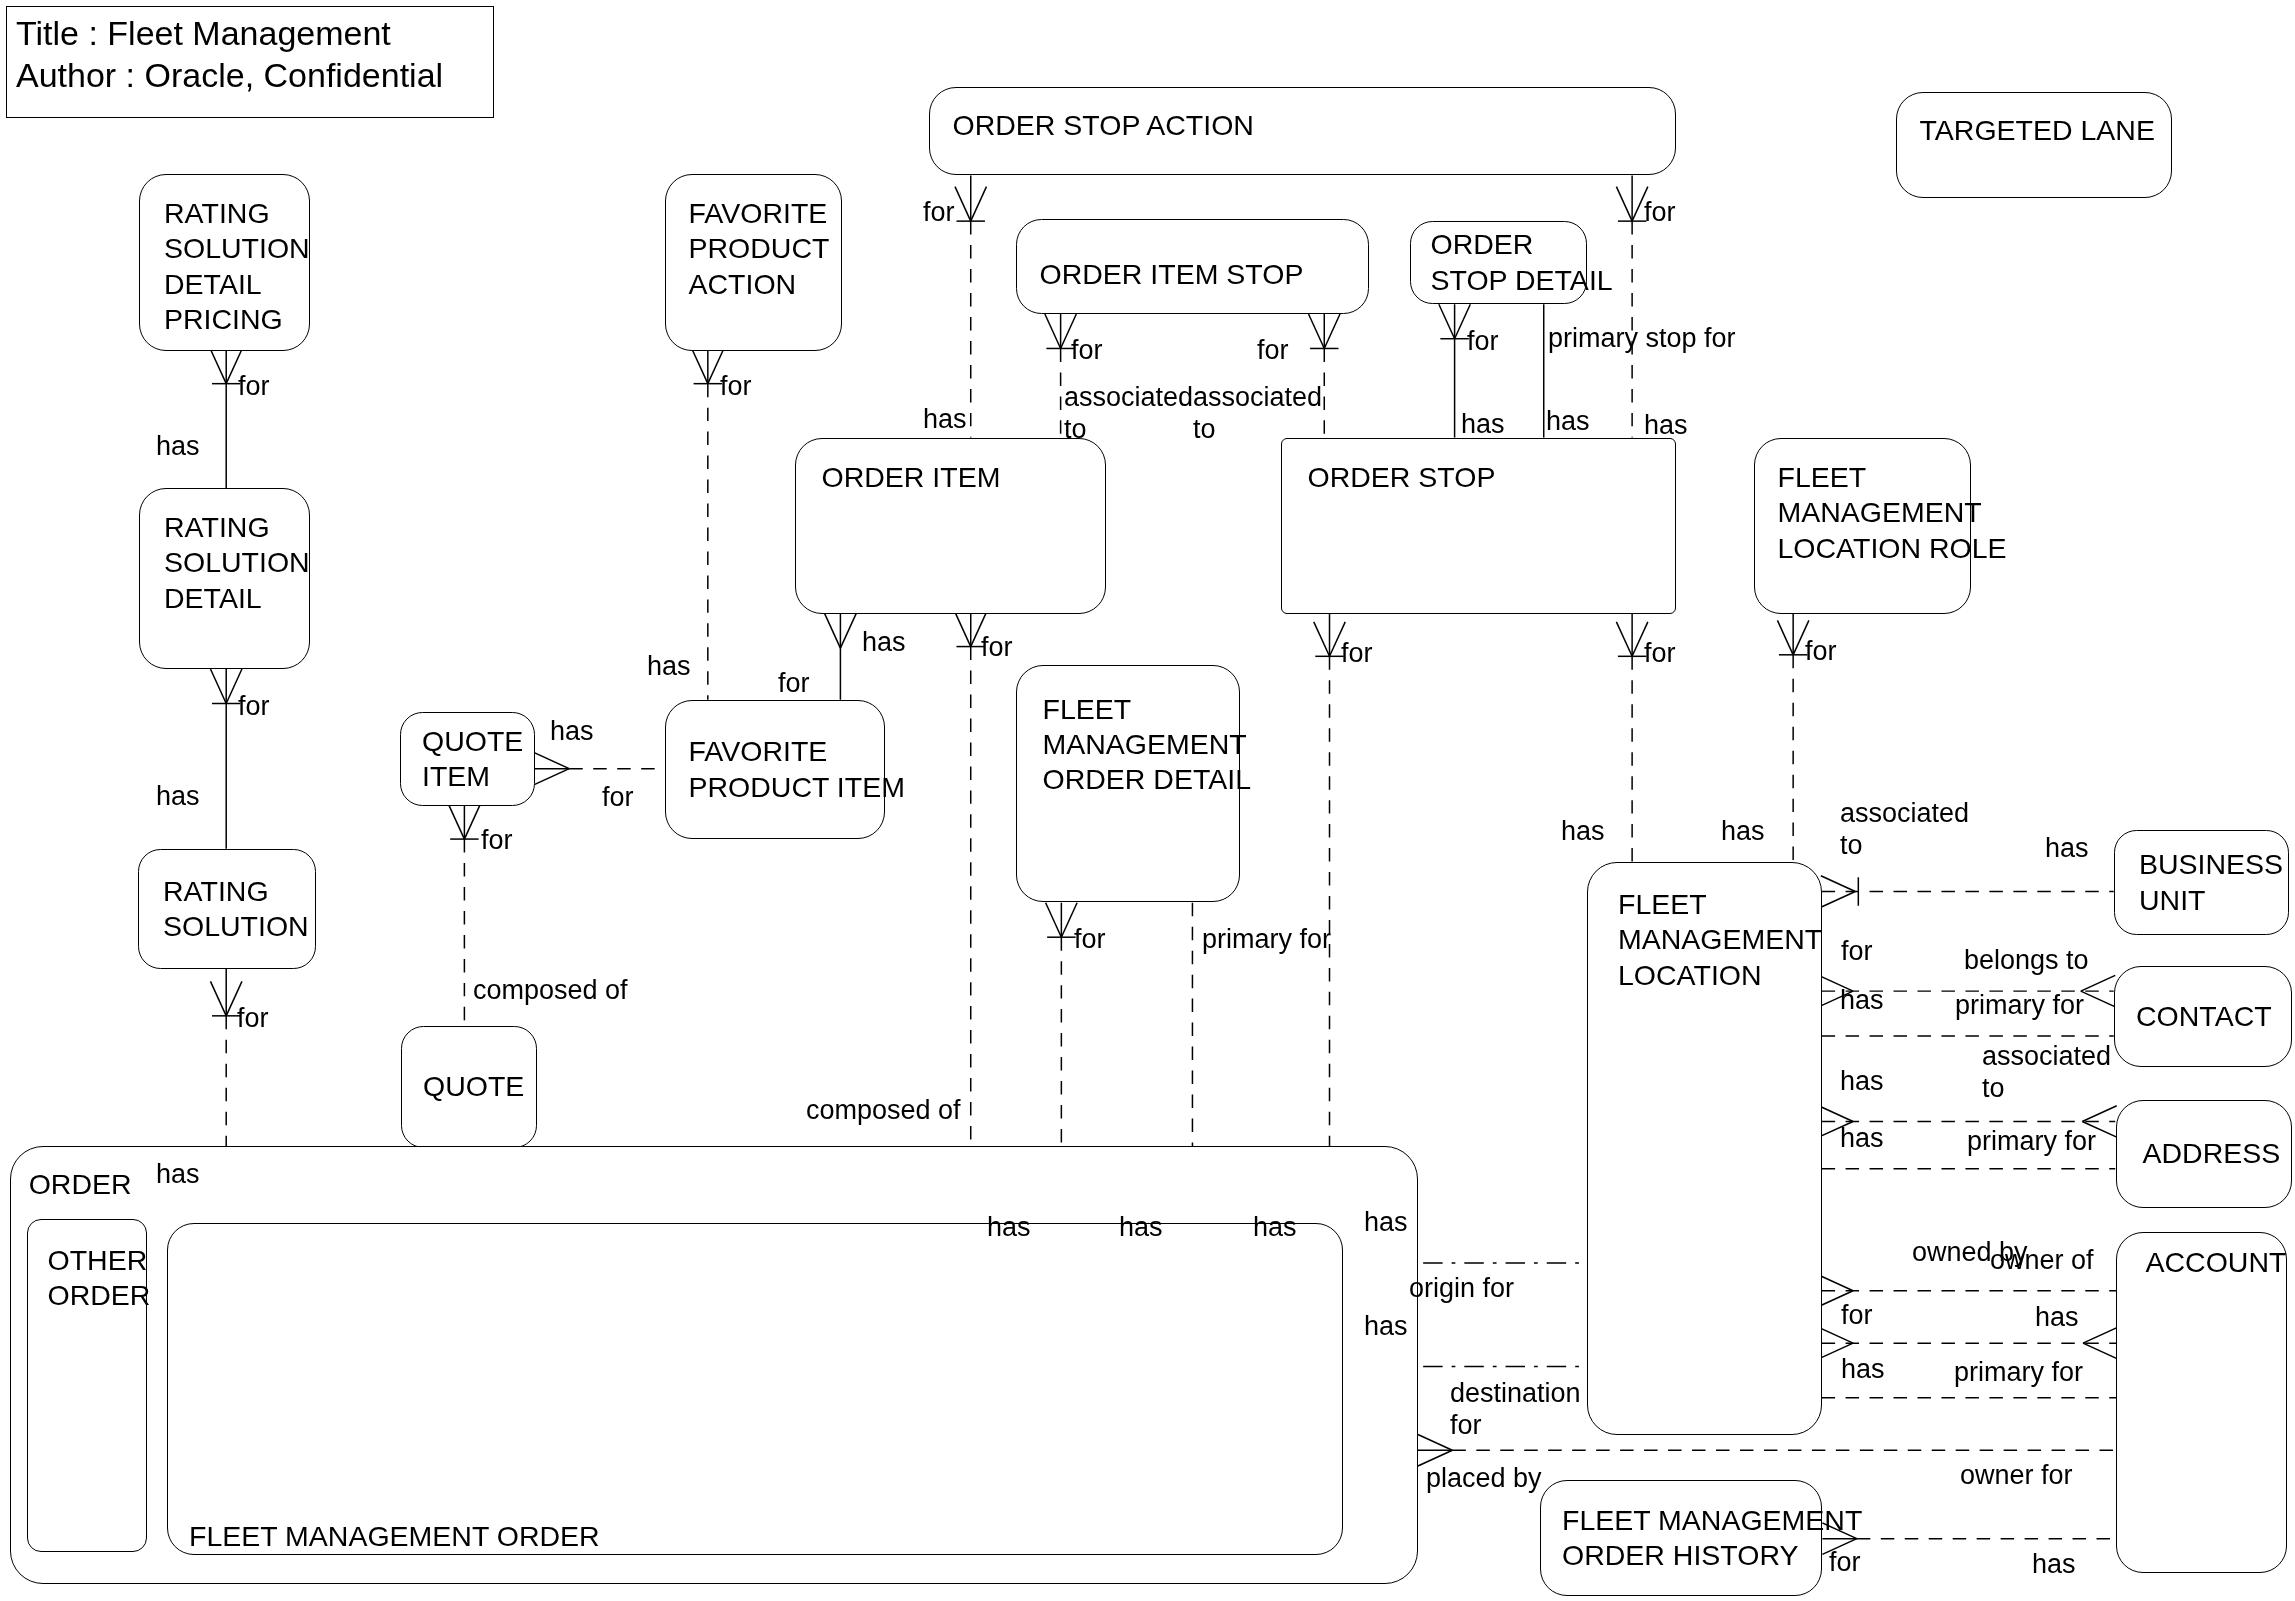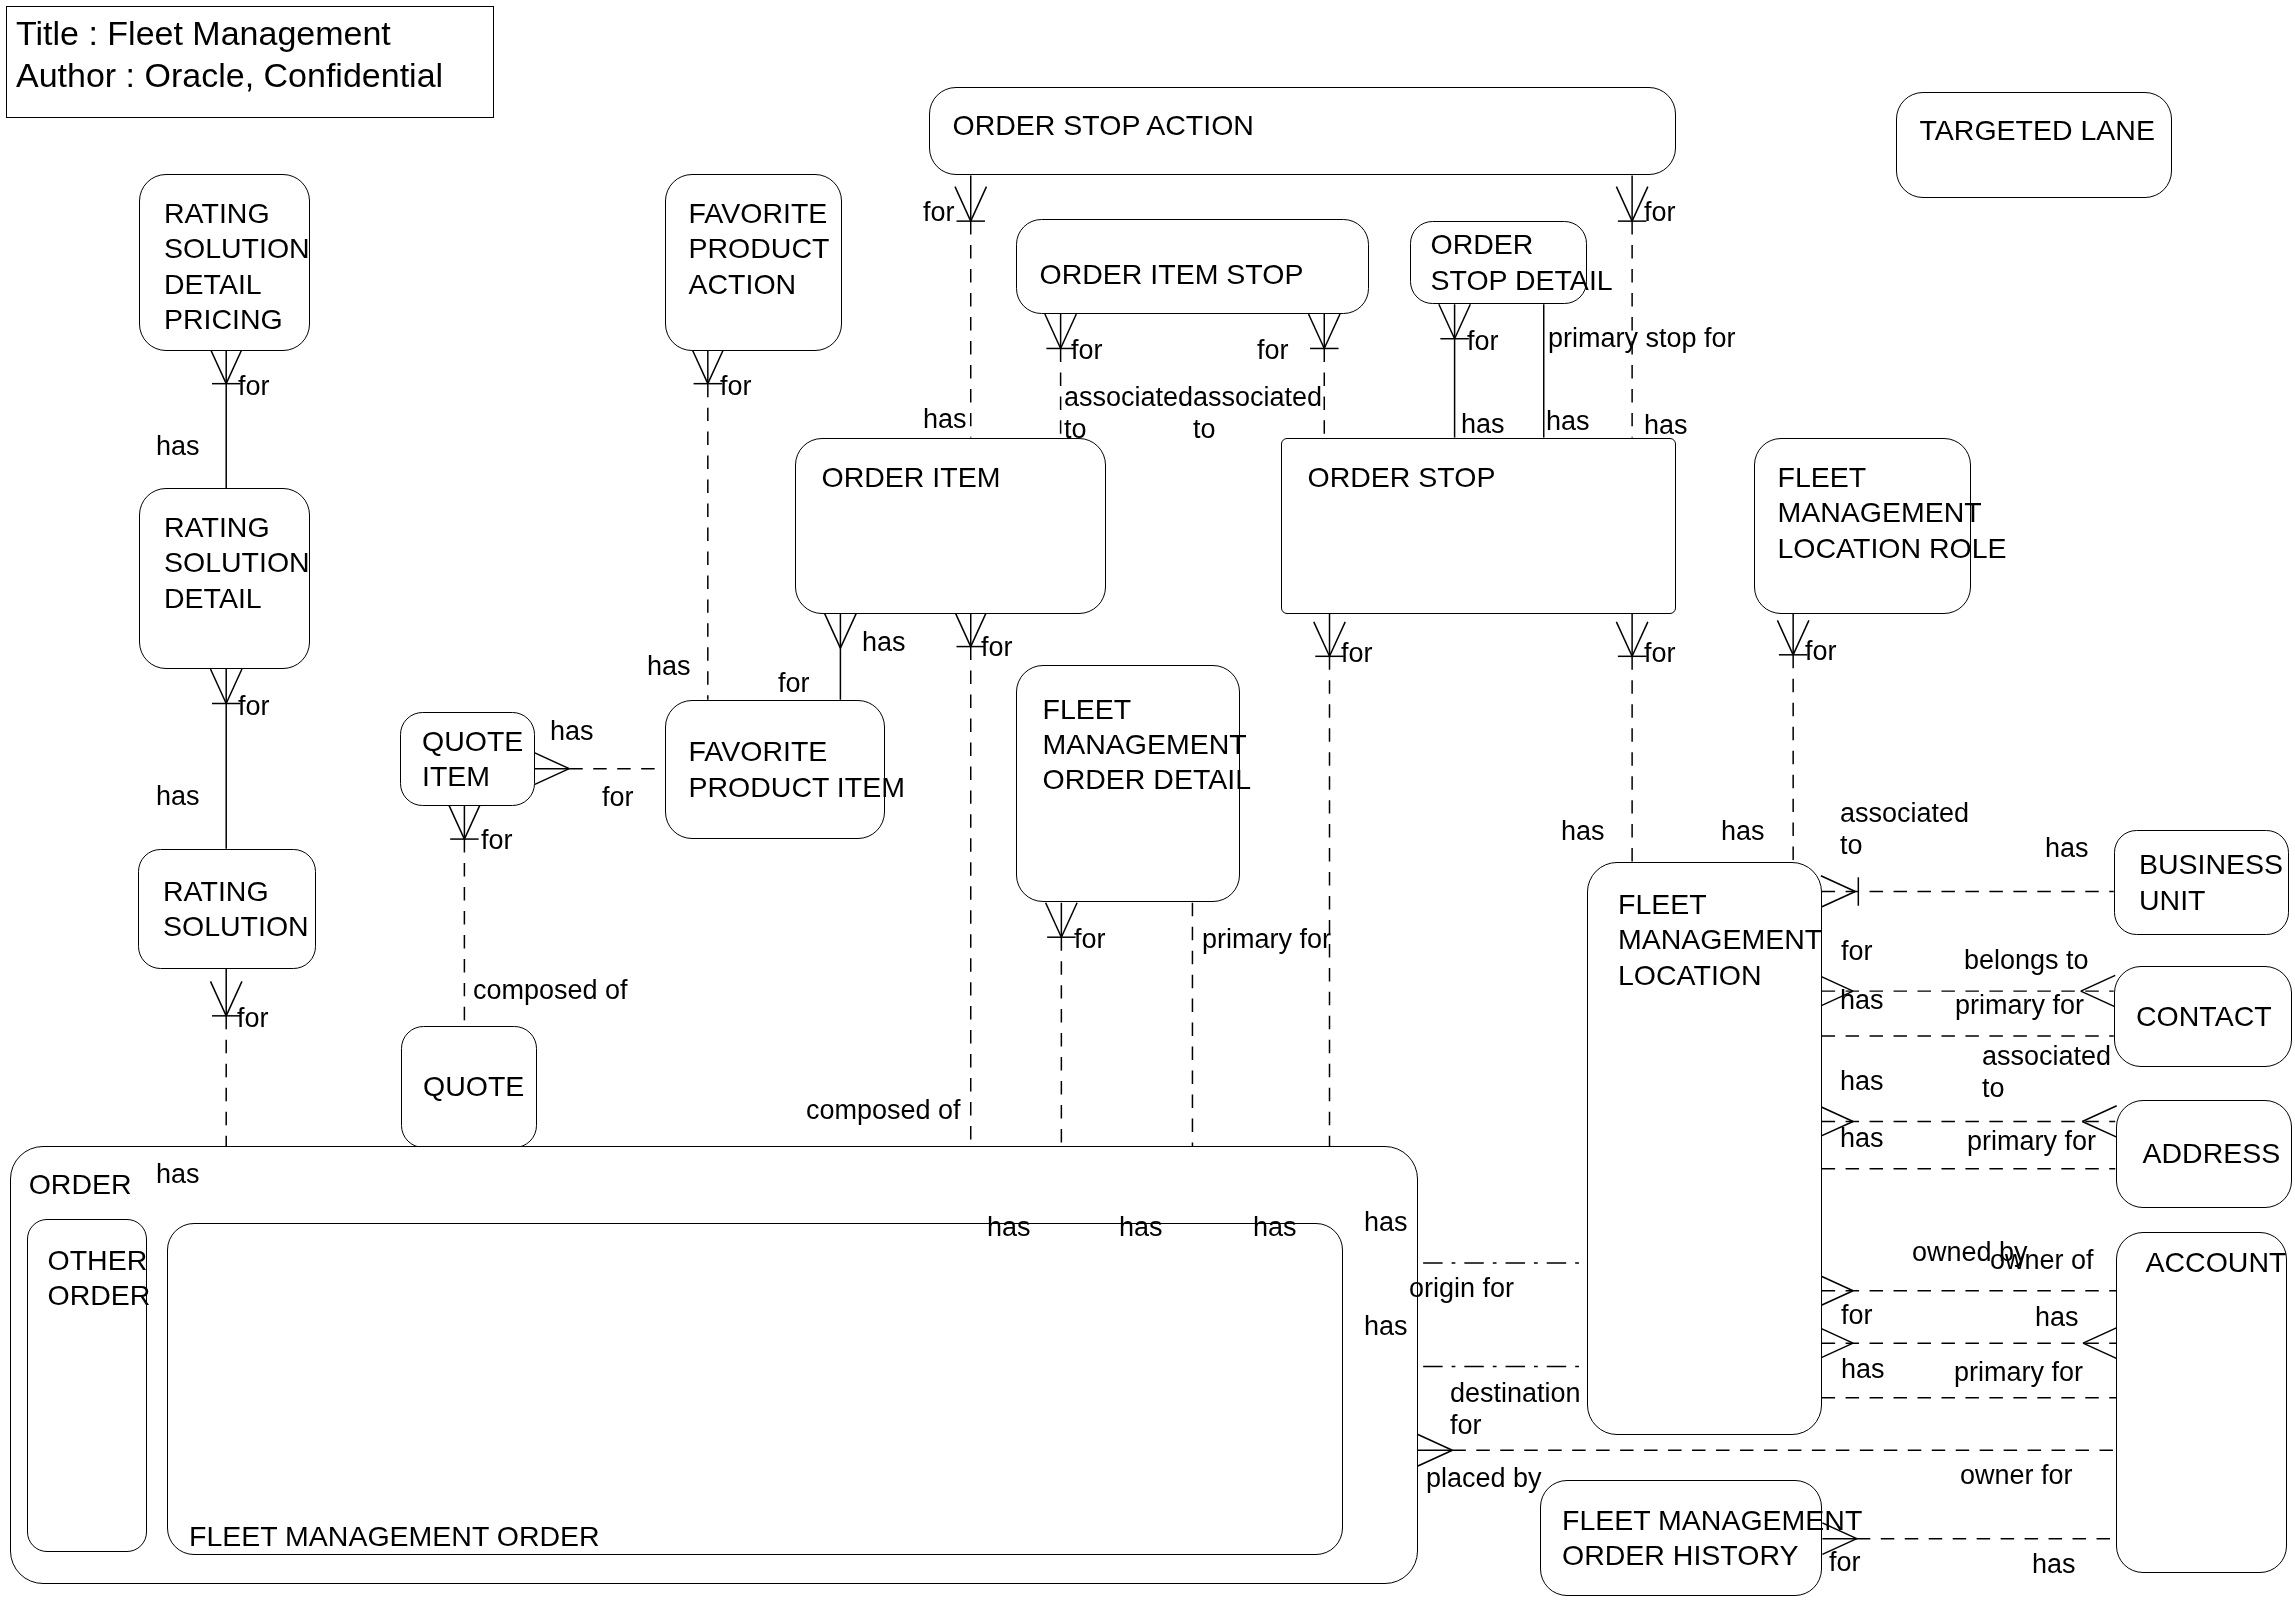--- a/index.html
+++ b/index.html
@@ -354,21 +354,21 @@
     </div>
     <div class="ent" style="left: 2116px; top: 1232px; width: 171px; height: 341px; border-radius: 27px; padding-left: 28.5px; padding-top: 12px;">
       <div class="ln">ACCOUNT</div>
     </div>
     <div class="ent vc" style="left: 2116px; top: 1100px; width: 176px; height: 108px; border-radius: 27px; padding-left: 25.5px; padding-top: 0px;">
       <div class="ln">ADDRESS</div>
     </div>
     <div class="ent" style="left: 9.7px; top: 1146px; width: 1408px; height: 438px; border-radius: 33px; padding-left: 18px; padding-top: 19.5px;">
       <div class="ln">ORDER</div>
     </div>
-    <div class="ent" style="left: 27px; top: 1219px; width: 120px; height: 333px; border-radius: 20px; padding-left: 19.5px; padding-top: 22.5px;">
+    <div class="ent" style="left: 27px; top: 1219px; width: 120px; height: 333px; border-radius: 14px; padding-left: 19.5px; padding-top: 22.5px;">
       <div class="ln">OTHER</div>
       <div class="ln">ORDER</div>
     </div>
     <div class="ent" style="left: 167px; top: 1223px; width: 1176px; height: 332px; border-radius: 27px; padding-left: 21px; padding-top: 22.5px; justify-content: flex-end;">
       <div class="ln">FLEET MANAGEMENT ORDER</div>
     </div>
     <div class="ent vc" style="left: 1540px; top: 1480px; width: 282px; height: 116px; border-radius: 27px; padding-left: 21px; padding-top: 0px;">
       <div class="ln">FLEET MANAGEMENT</div>
       <div class="ln">ORDER HISTORY</div>
     </div>

